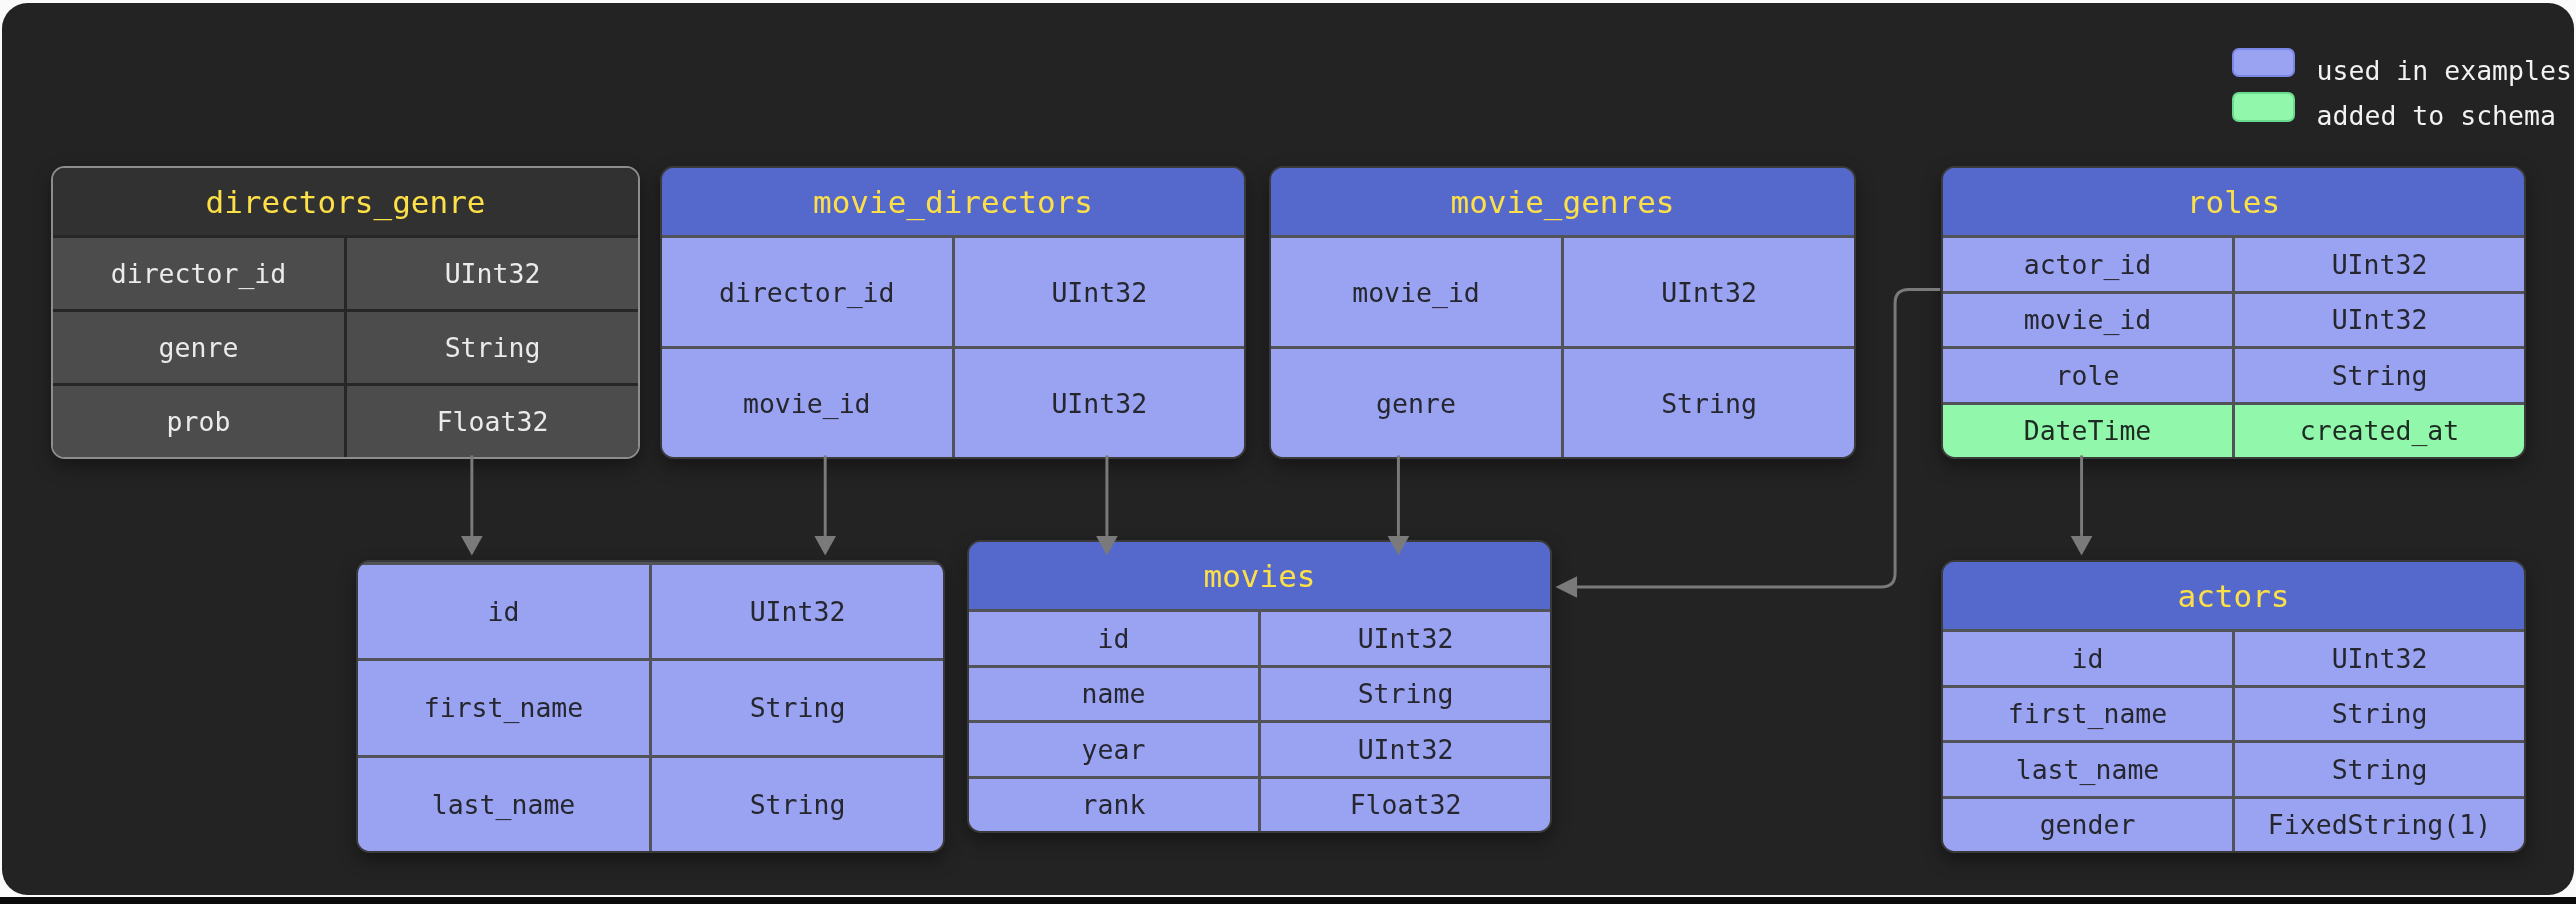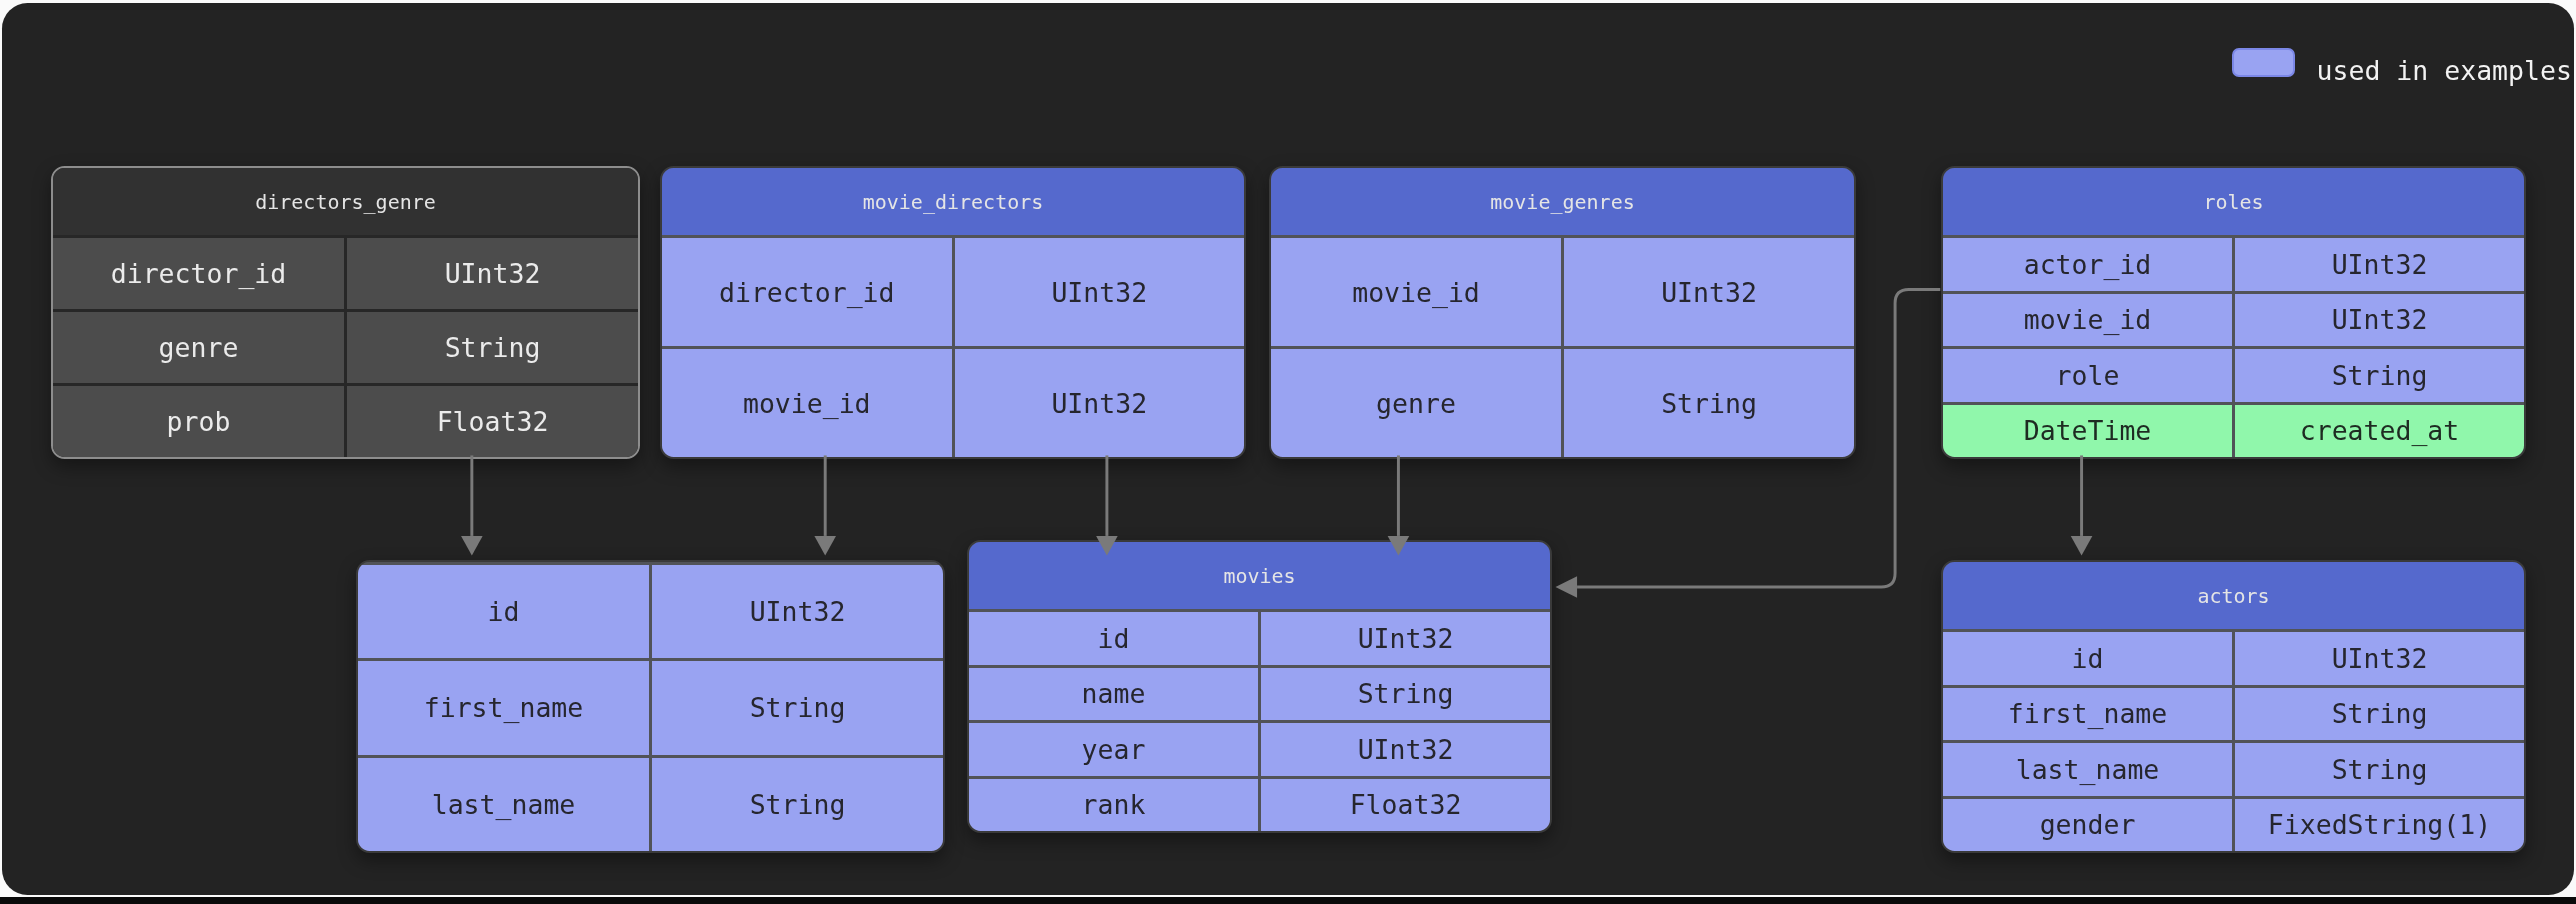--- a/index.html
+++ b/index.html
@@ -6,21 +6,21 @@
   .stage{position:relative;width:2576px;height:904px;overflow:hidden;
          font-family:"DejaVu Sans Mono","Liberation Mono",monospace;}
   .canvas{position:absolute;left:2px;top:2.9px;width:2572px;height:892px;
           background:#232323;border-radius:25.5px;}
   .bottom-bar{position:absolute;left:0;top:897px;width:2576px;height:7.9px;background:#0a0a0a;}
 
   
   .tbl{position:absolute;display:flex;flex-direction:column;border-radius:13.7px;
        overflow:hidden;box-shadow:0 7.9px 17.7px rgba(0,0,0,0.38);}
   .tbl .thead{flex:0 0 67px;display:flex;align-items:center;justify-content:center;
-              font-size:20px;color:#e5e5e5;}
+              font-size:31px;color:#fde047;}
   .tbl .trow{flex:1 1 0;display:flex;}
   .tbl .cell{flex:1 1 0;display:flex;align-items:center;justify-content:center;
              font-size:26.5px;}
 
   .tbl.blue{border:2px solid #3a3a3a;background:#515358;}
   .tbl.blue .thead{background:#5569cd;}
   .tbl.blue .trow{border-top:3.9px solid #515358;}
   .tbl.blue .cell{background:#99a3f2;color:#26262e;}
   .tbl.blue .cell + .cell{border-left:3.9px solid #515358;}
   .tbl.blue .trow.added .cell{background:#90f7ab;color:#1e2b22;}
@@ -44,20 +44,24 @@
 </head>
 <body>
 
 <div class="stage">
   <div class="canvas"></div>
 
   <div class="legend">
     <div class="legend-row">
       <div class="swatch blue"></div>
       <div class="legend-label">used in examples</div>
+    </div>
+    <div class="legend-row">
+      <div class="swatch green"></div>
+      <div class="legend-label">added to schema</div>
     </div>
   </div>
 
   <div class="tbl dark" style="left:51px;top:166px;width:585px;height:289px">
     <div class="thead">directors_genre</div>
     <div class="trow">
       <div class="cell">director_id</div>
       <div class="cell">UInt32</div>
     </div>
     <div class="trow">

